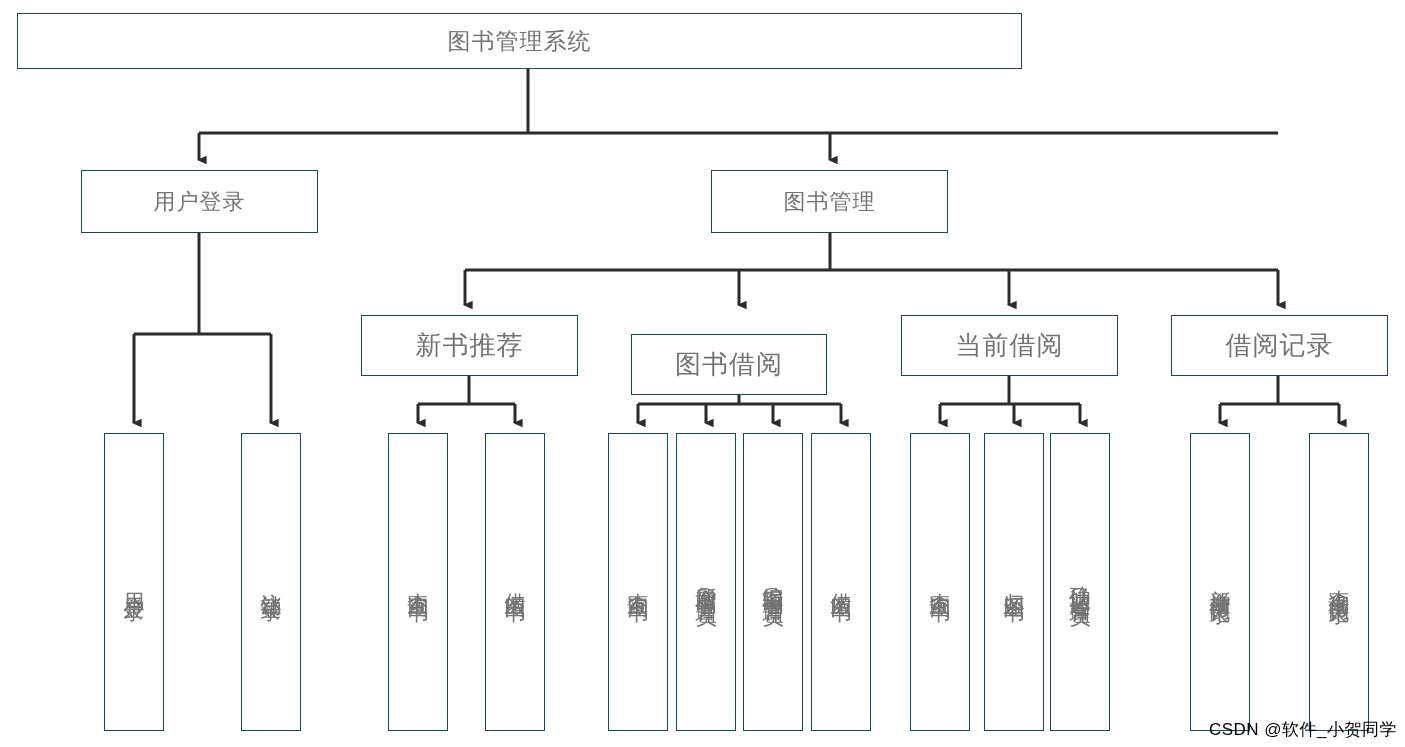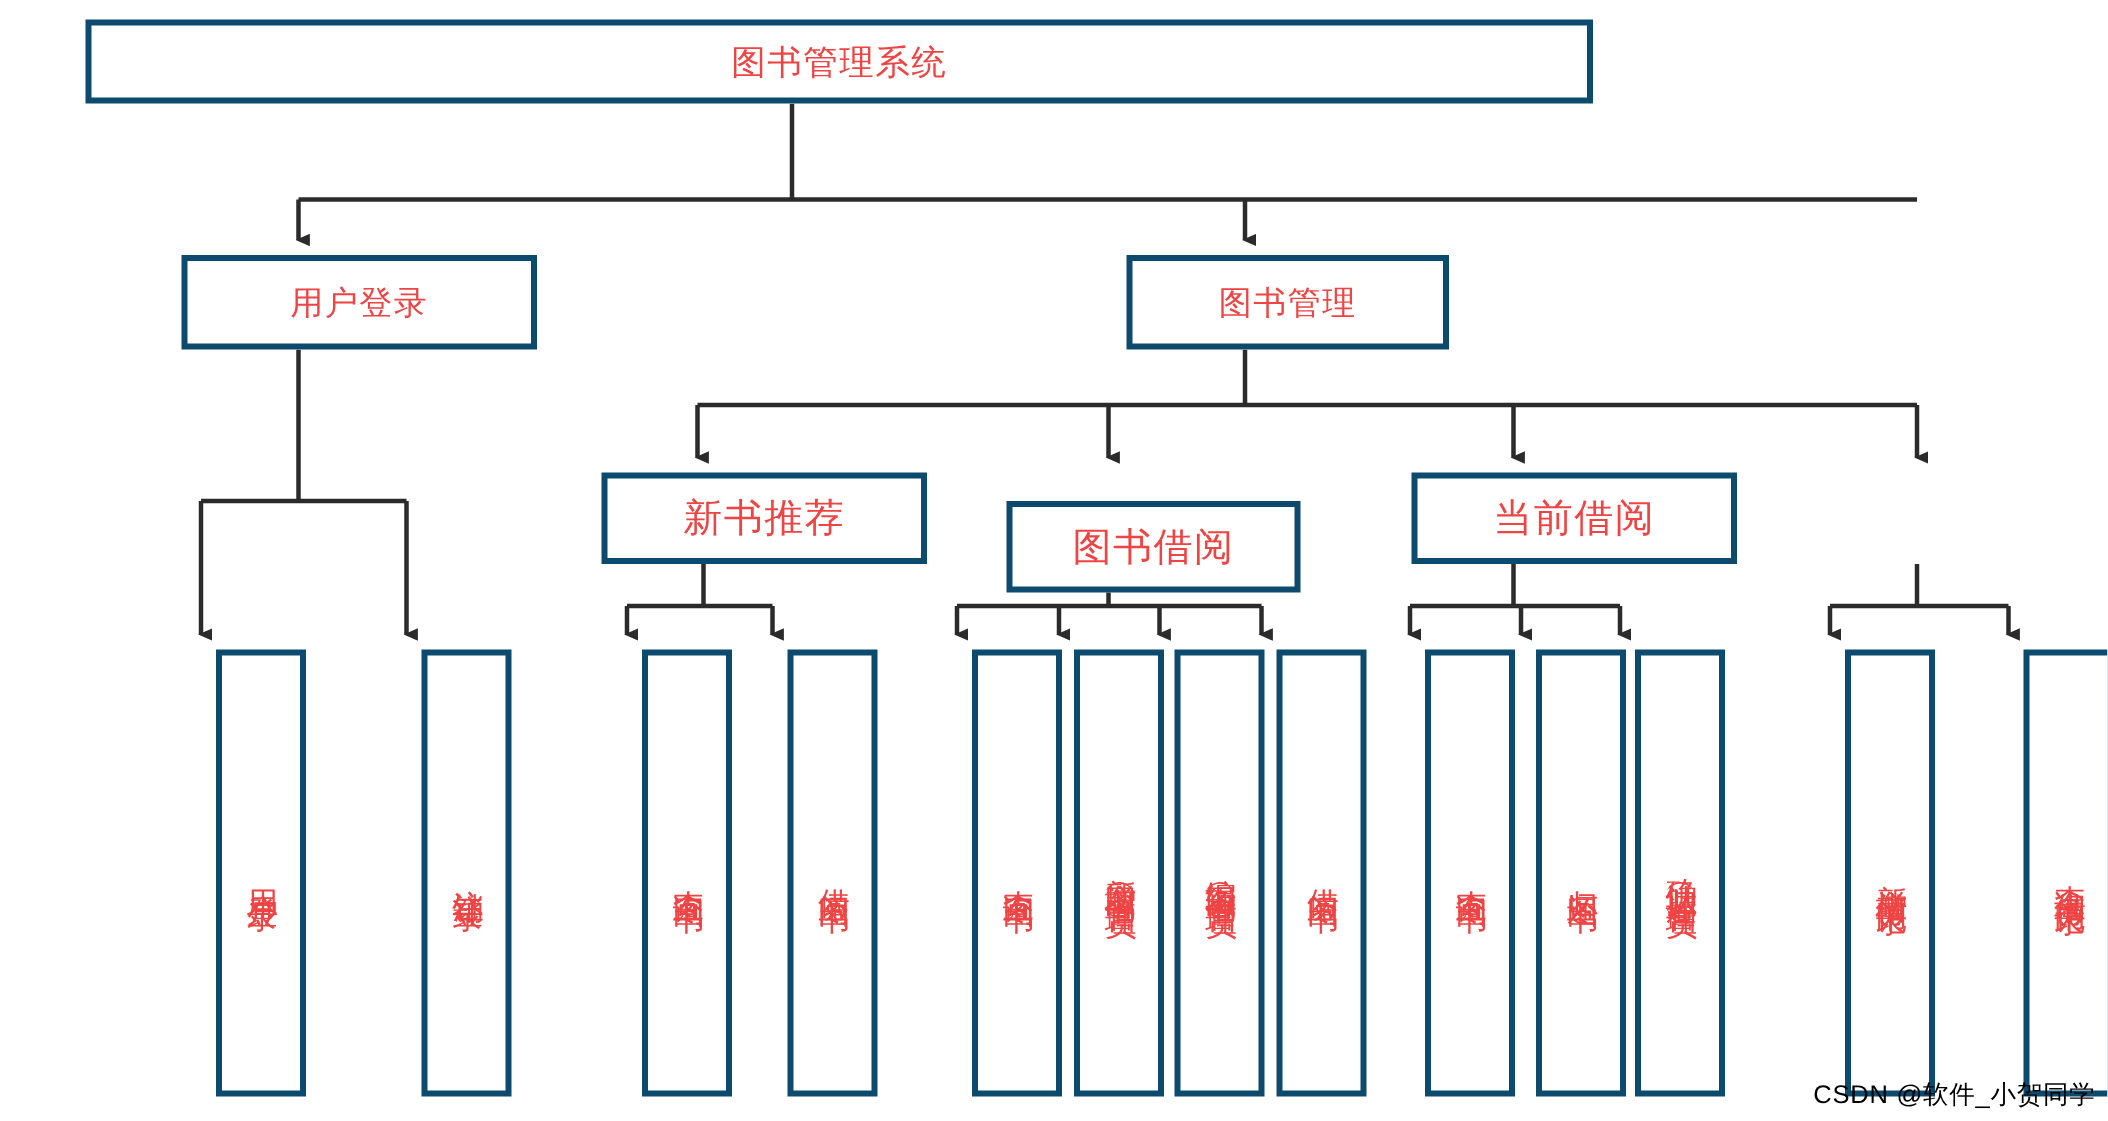--- a/index.html
+++ b/index.html
@@ -20,26 +20,25 @@
     left: 0;
     top: 0;
     width: 1405px;
     height: 747px;
     pointer-events: none;
   }
   .node {
     position: absolute;
     box-sizing: border-box;
     background: #ffffff;
-    border: 4px solid #0c4a6e;
+    border: 1px solid #0c4a6e;
     display: flex;
     align-items: center;
     justify-content: center;
-    color: #ef4444;
-    margin-left: 40px;
+    color: #737373;
   }
   .node.root {
     font-size: 23px;
   }
   .node.level2 {
     font-size: 22px;
   }
   .node.level3 {
     font-size: 26px;
   }
@@ -126,33 +125,36 @@
     </g>
   </svg>
 
   <div class="node root" style="left:17px; top:13px; width:1005px; height:56px;">
     <span class="htext">图书管理系统</span>
   </div>
 
   <div class="node level2" style="left:81px; top:170px; width:237px; height:63px;">
     <span class="htext">用户登录</span>
   </div>
-  <div class="node level2" style="left:711px; top:170px; width:215px; height:63px;">
+  <div class="node level2" style="left:711px; top:170px; width:237px; height:63px;">
     <span class="htext">图书管理</span>
   </div>
 
   <div class="node level3" style="left:361px; top:315px; width:217px; height:61px;">
     <span class="htext">新书推荐</span>
   </div>
   <div class="node level3" style="left:631px; top:334px; width:196px; height:61px;">
     <span class="htext">图书借阅</span>
   </div>
   <div class="node level3" style="left:901px; top:315px; width:217px; height:61px;">
     <span class="htext">当前借阅</span>
   </div>
+  <div class="node level3" style="left:1171px; top:315px; width:217px; height:61px;">
+    <span class="htext">借阅记录</span>
+  </div>
 
   <div class="node leaf" style="left:104px; top:433px; width:60px; height:298px;">
     <span class="vtext">用户登录</span>
   </div>
   <div class="node leaf" style="left:241px; top:433px; width:60px; height:298px;">
     <span class="vtext">注销登录</span>
   </div>
 
   <div class="node leaf" style="left:388px; top:433px; width:60px; height:298px;">
     <span class="vtext">查询图书</span>

